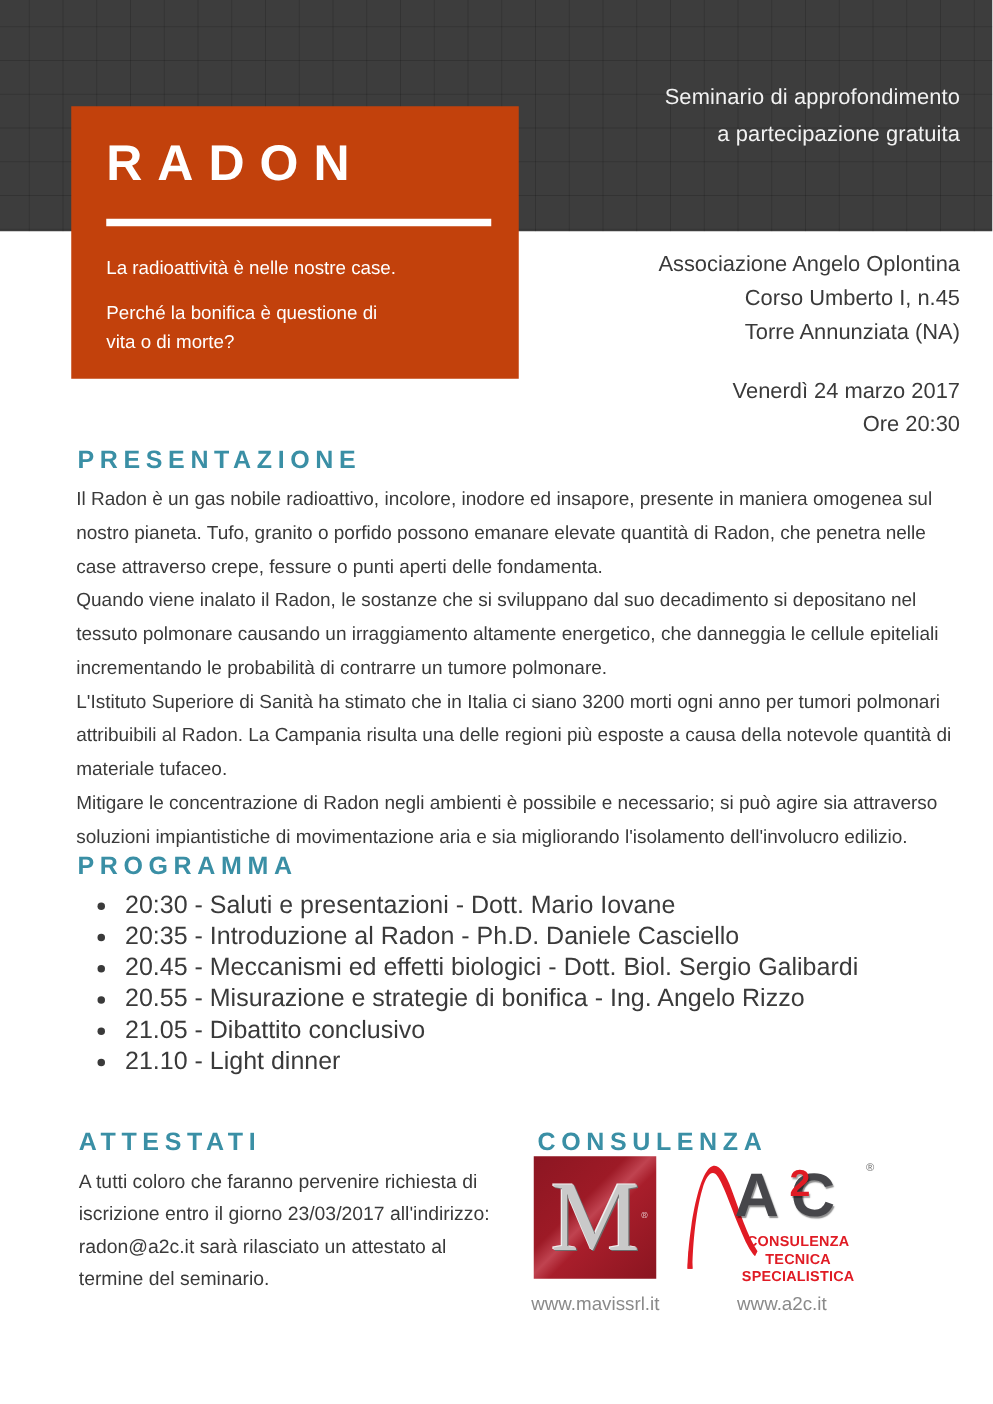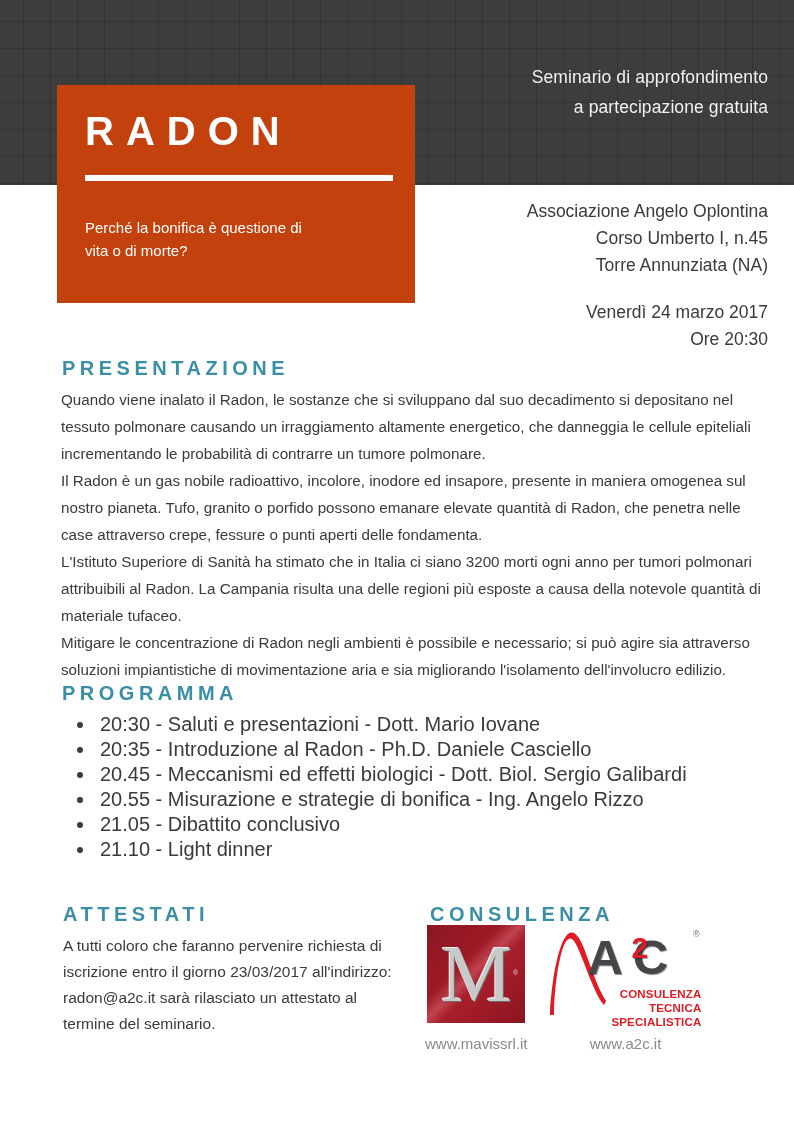--- a/index.html
+++ b/index.html
@@ -234,21 +234,21 @@
     right: 6px;
     top: 4px;
     font-size: 9px;
     color: #6b6b6b;
   }
   .a2c-tag {
     position: absolute;
     left: 30px;
     top: 62px;
     width: 126px;
-    text-align: right;
+    text-align: center;
     color: #e01b24;
     font-size: 11.5px;
     font-weight: bold;
     line-height: 14px;
     letter-spacing: 0.2px;
   }
 </style>
 </head>
 <body>
 
@@ -256,39 +256,40 @@
 
 <div id="header-right">
   <div>Seminario di approfondimento</div>
   <div>a partecipazione gratuita</div>
 </div>
 
 <div id="title-box">
   <div id="title-word">RADON</div>
   <div id="title-rule"></div>
   <div id="title-sub">
+    <div>La radioattività è nelle nostre case.</div>
     <div class="gap"></div>
     <div>Perché la bonifica è questione di</div>
     <div>vita o di morte?</div>
   </div>
 </div>
 
 <div id="venue-block">
   <div>Associazione Angelo Oplontina</div>
   <div>Corso Umberto I, n.45</div>
   <div>Torre Annunziata (NA)</div>
   <div class="spacer"></div>
   <div>Venerdì 24 marzo 2017</div>
   <div>Ore 20:30</div>
 </div>
 
 <div id="presentazione-head" class="section-head">PRESENTAZIONE</div>
 <div id="presentazione-body">
+  <div>Il Radon è un gas nobile radioattivo, incolore, inodore ed insapore, presente in maniera omogenea sul nostro pianeta.  Tufo, granito o porfido possono emanare elevate quantità di Radon, che penetra nelle case attraverso crepe, fessure o punti aperti delle fondamenta.</div>
   <div>Quando viene inalato il Radon, le sostanze che si sviluppano dal suo decadimento si depositano nel tessuto polmonare causando un irraggiamento altamente energetico, che danneggia le cellule epiteliali incrementando le probabilità di contrarre un tumore polmonare.</div>
-  <div>Il Radon è un gas nobile radioattivo, incolore, inodore ed insapore, presente in maniera omogenea sul nostro pianeta.  Tufo, granito o porfido possono emanare elevate quantità di Radon, che penetra nelle case attraverso crepe, fessure o punti aperti delle fondamenta.</div>
   <div>L'Istituto Superiore di Sanità ha stimato che in Italia ci siano 3200 morti ogni anno per tumori polmonari attribuibili al Radon. La Campania risulta una delle regioni più esposte a causa della notevole quantità di materiale tufaceo.</div>
   <div>Mitigare le concentrazione di Radon negli ambienti è possibile e necessario; si può agire sia attraverso soluzioni impiantistiche di movimentazione aria e sia migliorando l'isolamento dell'involucro edilizio.</div>
 </div>
 
 <div id="programma-head" class="section-head">PROGRAMMA</div>
 <ul id="programma-list">
   <li>20:30 - Saluti e presentazioni - Dott. Mario Iovane</li>
   <li>20:35 - Introduzione al Radon - Ph.D. Daniele Casciello</li>
   <li>20.45 - Meccanismi ed effetti biologici - Dott. Biol. Sergio Galibardi</li>
   <li>20.55 - Misurazione e strategie di bonifica - Ing. Angelo Rizzo</li>

